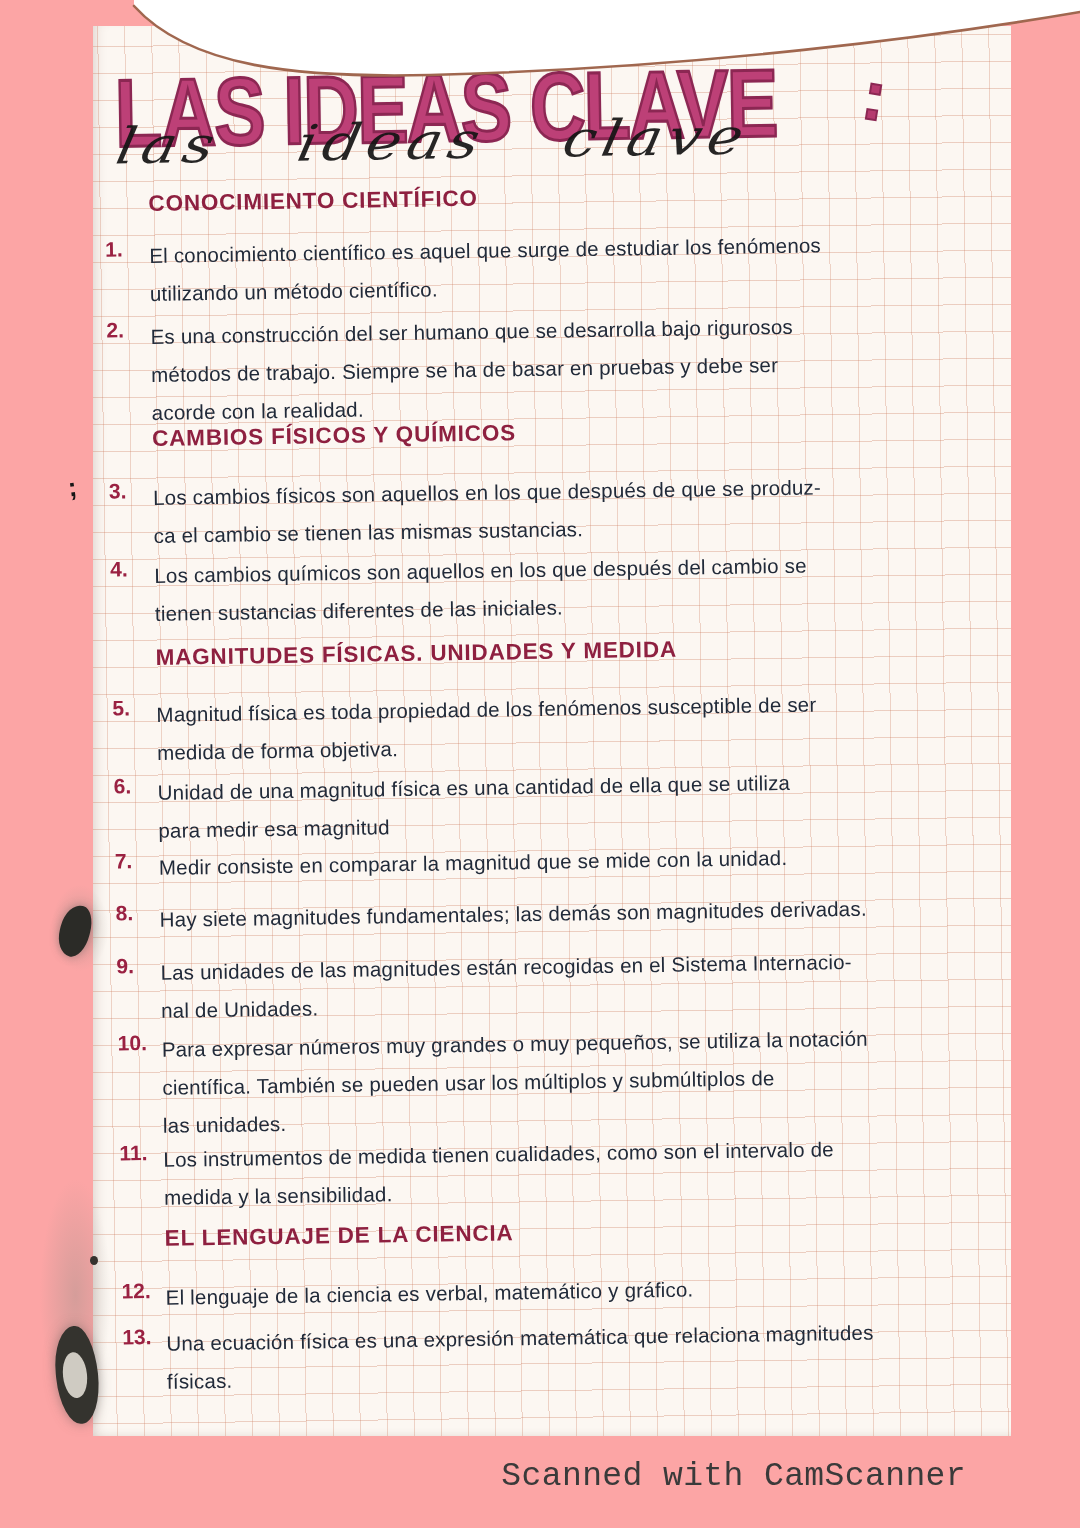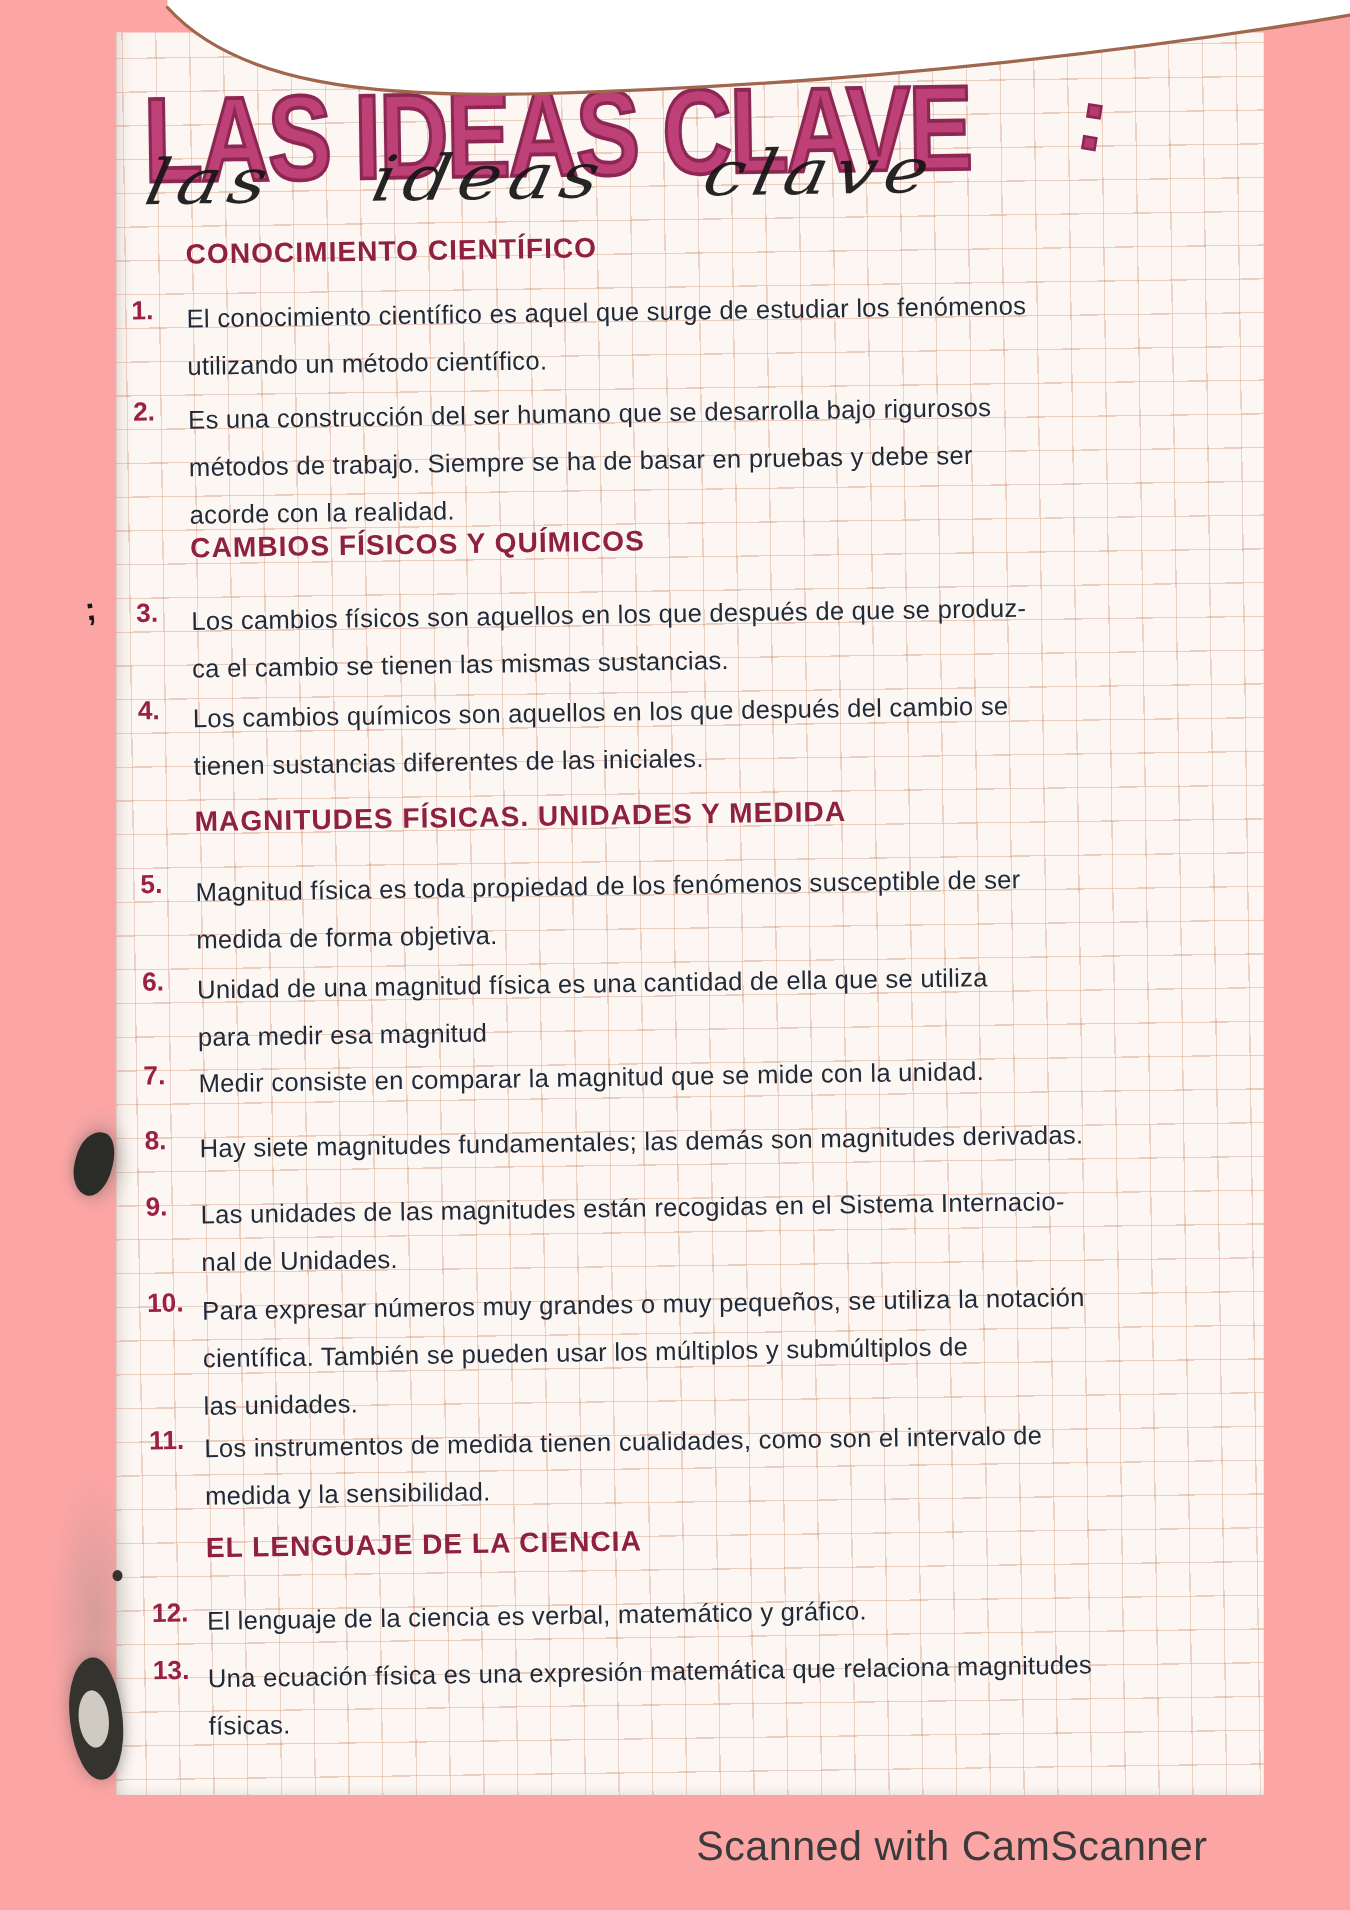--- a/index.html
+++ b/index.html
@@ -115,21 +115,21 @@
   .margin-mark{
     position:absolute; left:68px; top:472px;
     font-size:26px; font-weight:700; color:#161616;
     transform:rotate(-8deg);
   }
 
   
   .footer{
     position:absolute; right:114px; top:1458px;
     font-size:33px; color:#3a3a3a; letter-spacing:.4px;
-    font-family:Liberation Sans, sans-serif;
+    font-family:Liberation Mono, monospace;
   }
 </style>
 </head>
 <body>
 
 <div class="stage">
 
   <div class="paper">
     <div class="grid"></div>
 

